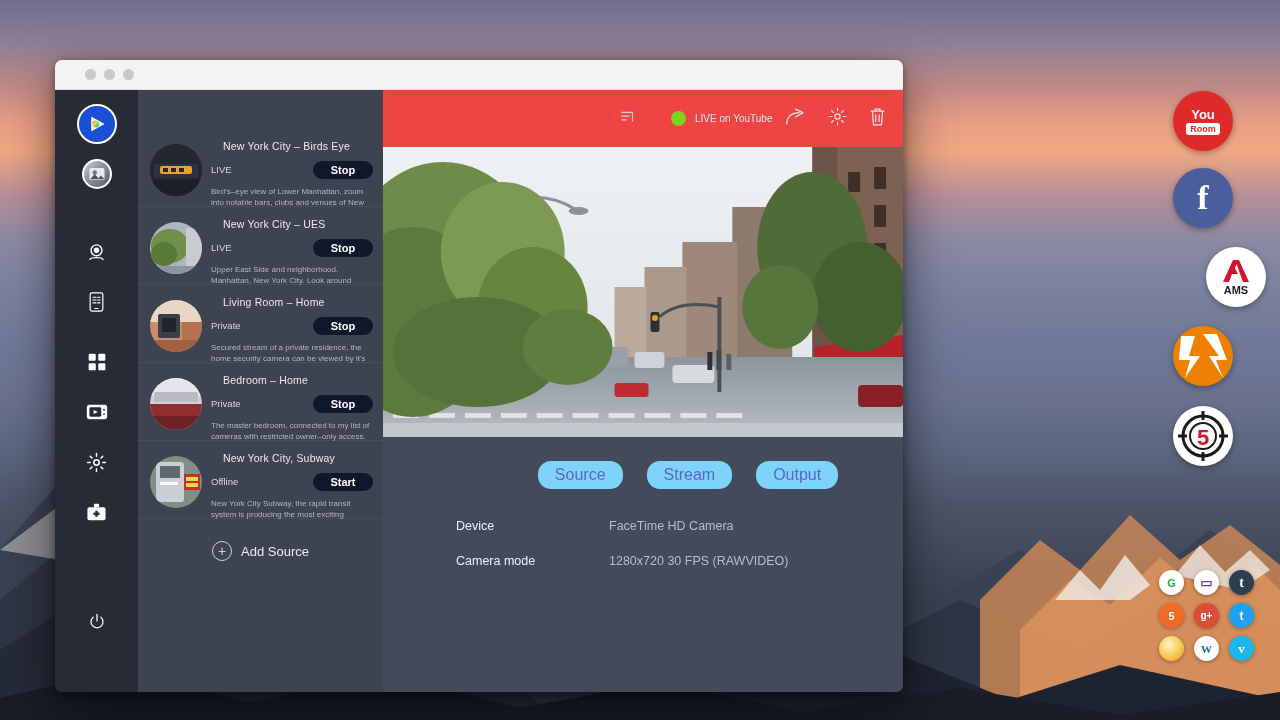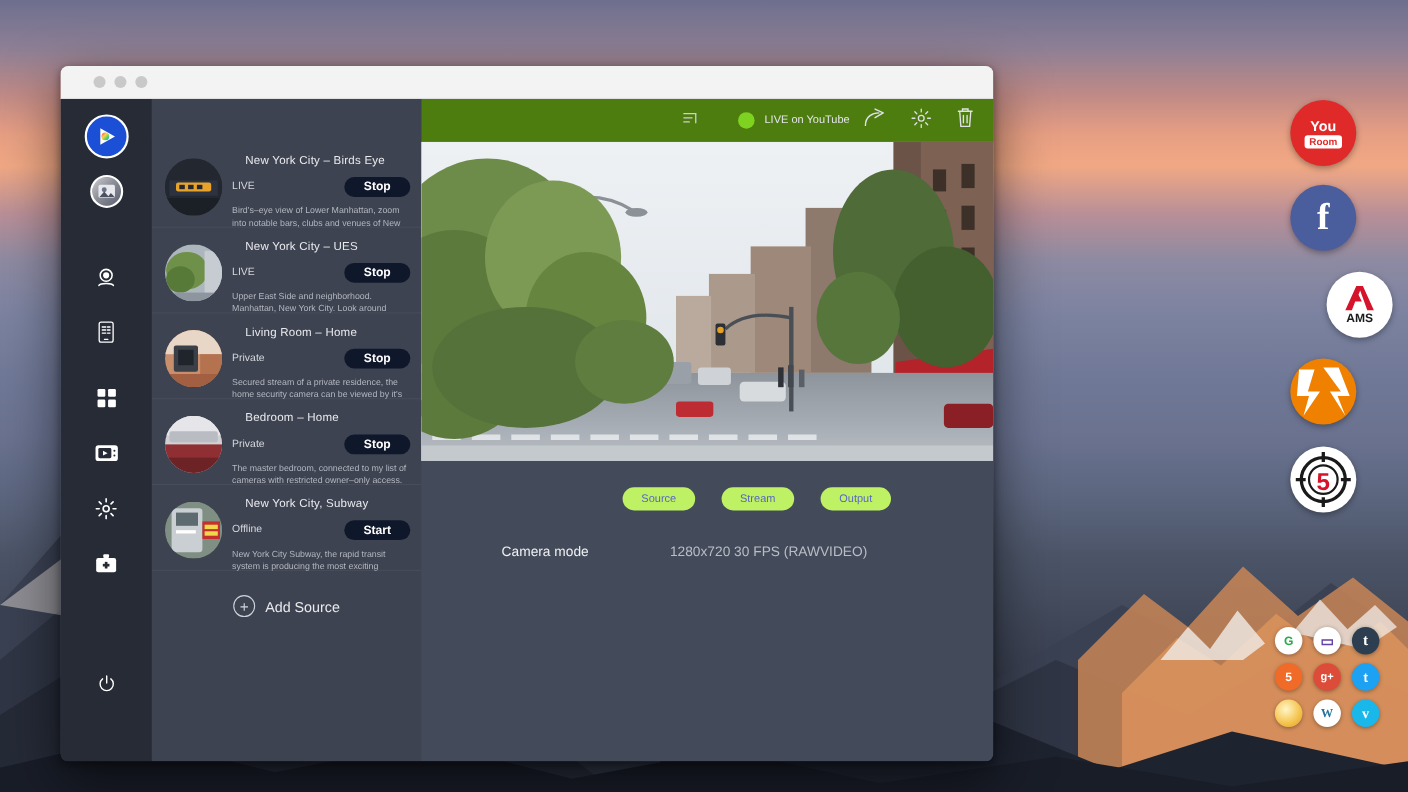--- a/index.html
+++ b/index.html
@@ -121,22 +121,22 @@
     width: 20px; height: 20px; border-radius: 50%;
     border: 1.4px solid #cfd2da; color: #cfd2da;
     display: flex; align-items: center; justify-content: center;
     font-size: 14px; line-height: 1;
   }
   #addcam span.lbl { color: #e9eaee; font-size: 13px; }
 
   
   #maincol { flex: 1; display: flex; flex-direction: column; background: #434a59; }
   #topbar {
-    height: 39px; display: flex; align-items: center;
-    background: #4d7c0f; padding: 0 17px;
+    height: 57px; display: flex; align-items: center;
+    background: #ef4444; padding: 0 17px;
   }
   #topbar .spacer { flex: 1; }
   .lines-ico { color: #cdd0d8; margin-left: 220px; }
   #live-group { display: flex; align-items: center; gap: 9px; margin-left: 36px;}
   .live-dot { width: 15px; height: 15px; border-radius: 50%; background: #7ed321; }
   #live-label { color: #e4e6ea; font-size: 10px; }
   #topicons { display: flex; align-items: center; gap: 22px; }
   .top-ico { color: #dfe1e6; cursor: pointer; }
 
   
@@ -144,21 +144,21 @@
     width: 100%; height: 290px; position: relative; overflow: hidden;
     background: #cdd4dc;
   }
 
   
   #tabs {
     display: flex; gap: 24px; justify-content: center;
     padding: 24px 0 0 0; margin-left: 90px;
   }
   .tab {
-    background: #bef264; color: #5a66c6; font-size: 10px;
+    background: #7dd3fc; color: #5a66c6; font-size: 16px;
     border-radius: 13px; padding: 5px 17px; border: none; cursor: pointer;
   }
 
   
   #specs { padding: 30px 0 0 73px; }
   .spec { display: flex; margin-bottom: 21px; }
   .spec-k { width: 153px; color: #eef0f3; font-size: 12.5px; }
   .spec-v { color: #b9bdc6; font-size: 12.5px; }
 
   
@@ -533,20 +533,24 @@
         </div>
 
         <div id="tabs">
           <button class="tab">Source</button>
           <button class="tab">Stream</button>
           <button class="tab">Output</button>
         </div>
 
         <div id="specs">
           <div class="spec">
+            <span class="spec-k">Device</span>
+            <span class="spec-v">FaceTime HD Camera</span>
+          </div>
+          <div class="spec">
             <span class="spec-k">Camera mode</span>
             <span class="spec-v">1280x720 30 FPS (RAWVIDEO)</span>
           </div>
         </div>
       </div>
     </div>
 
   </div>
 
   <div class="dock-ico" style="left:1173px; top:91px; width:60px; height:60px; background:#e02a2a; flex-direction:column;">

